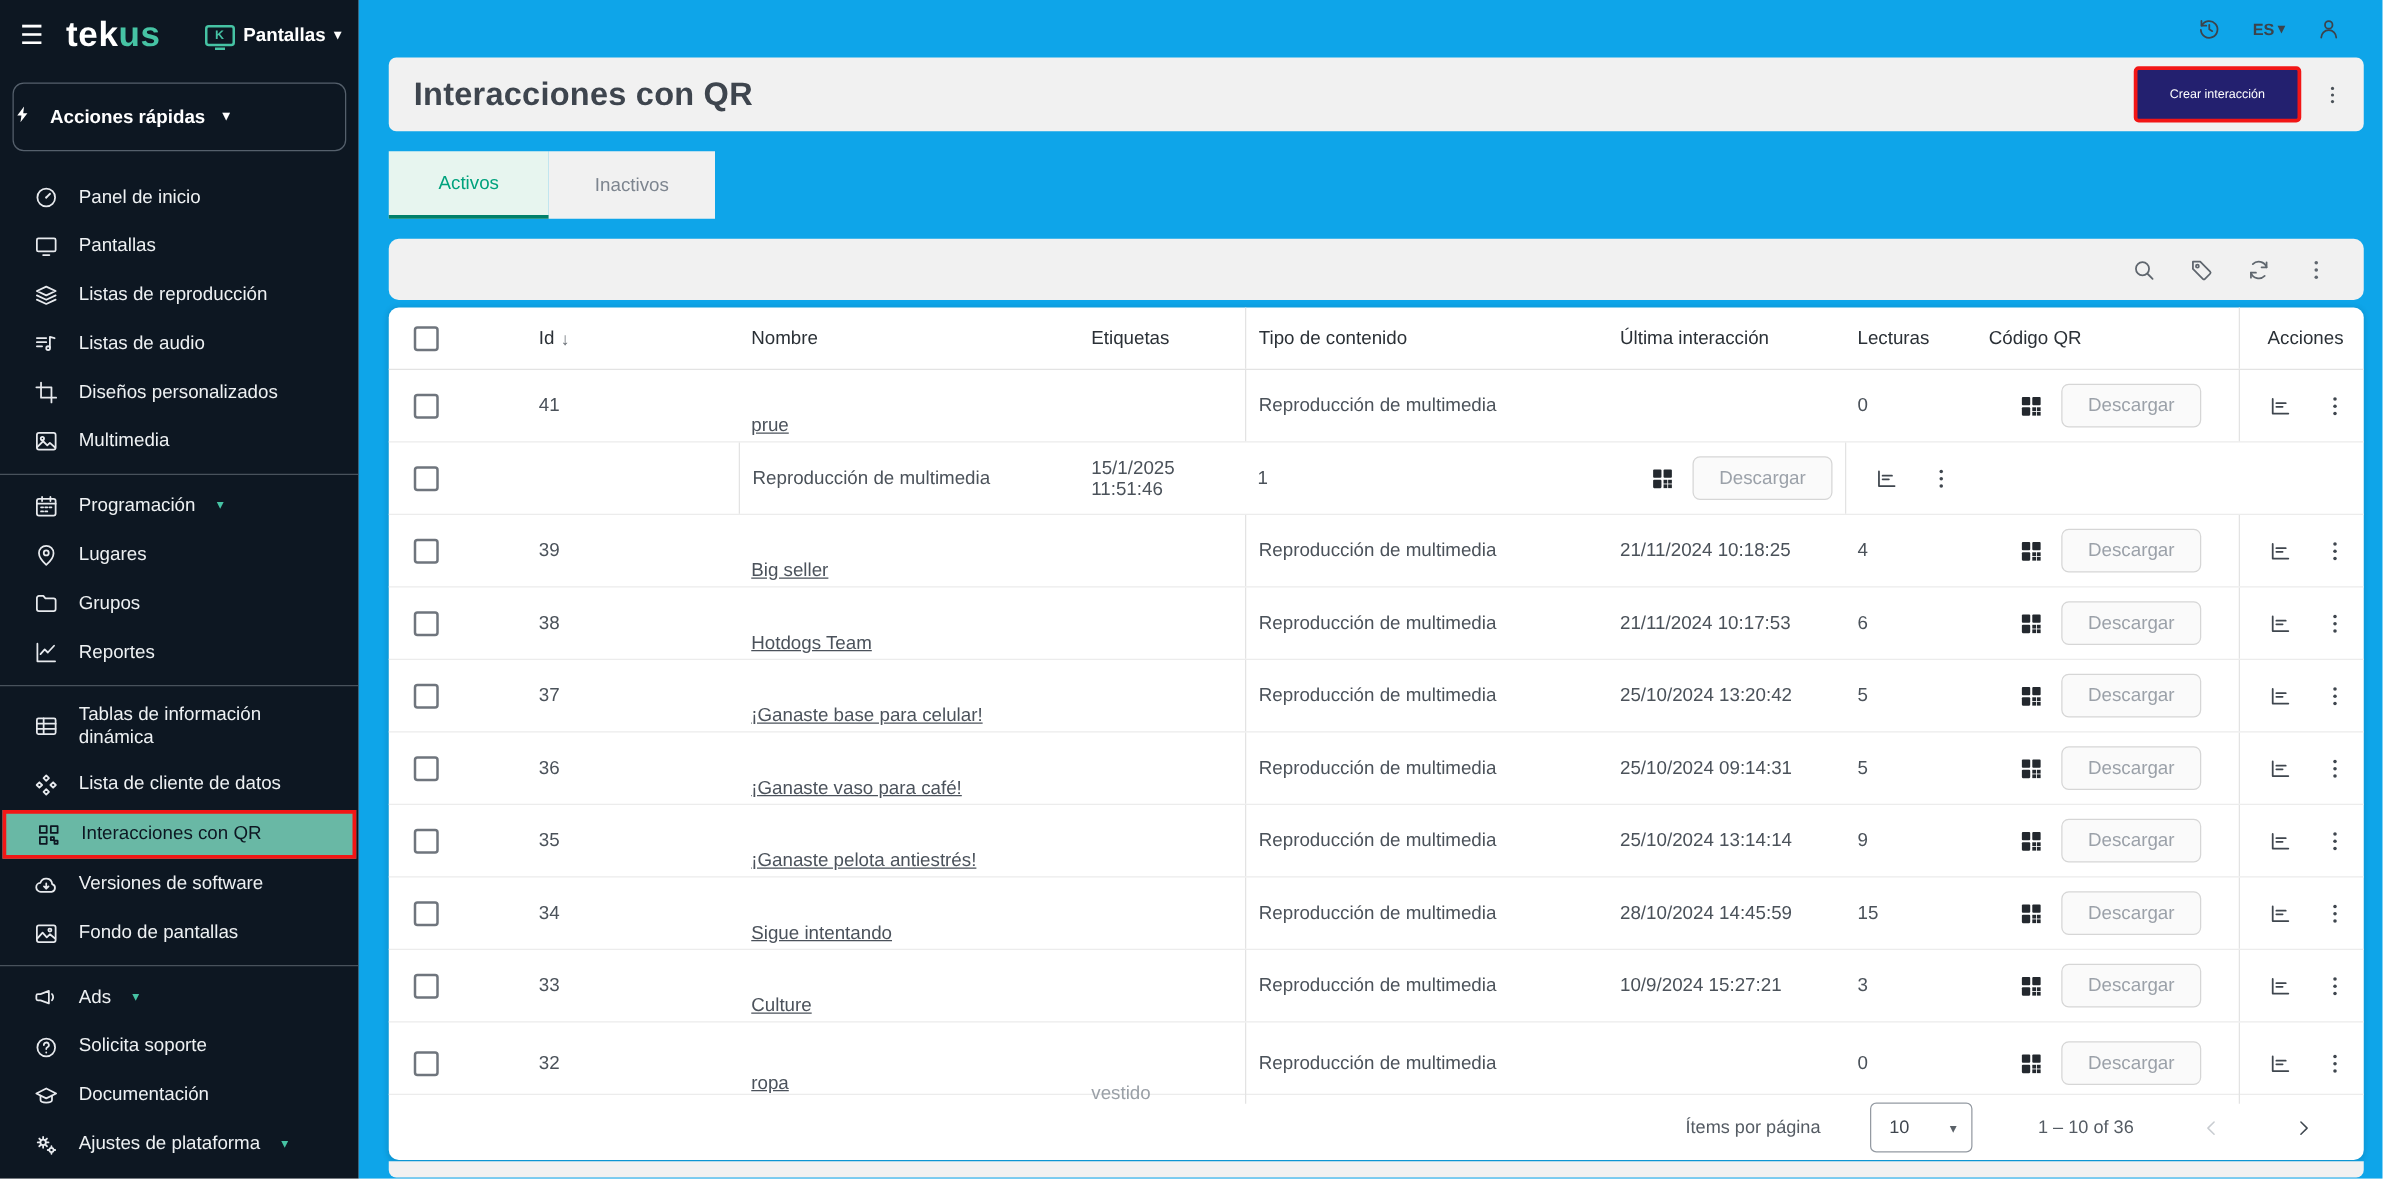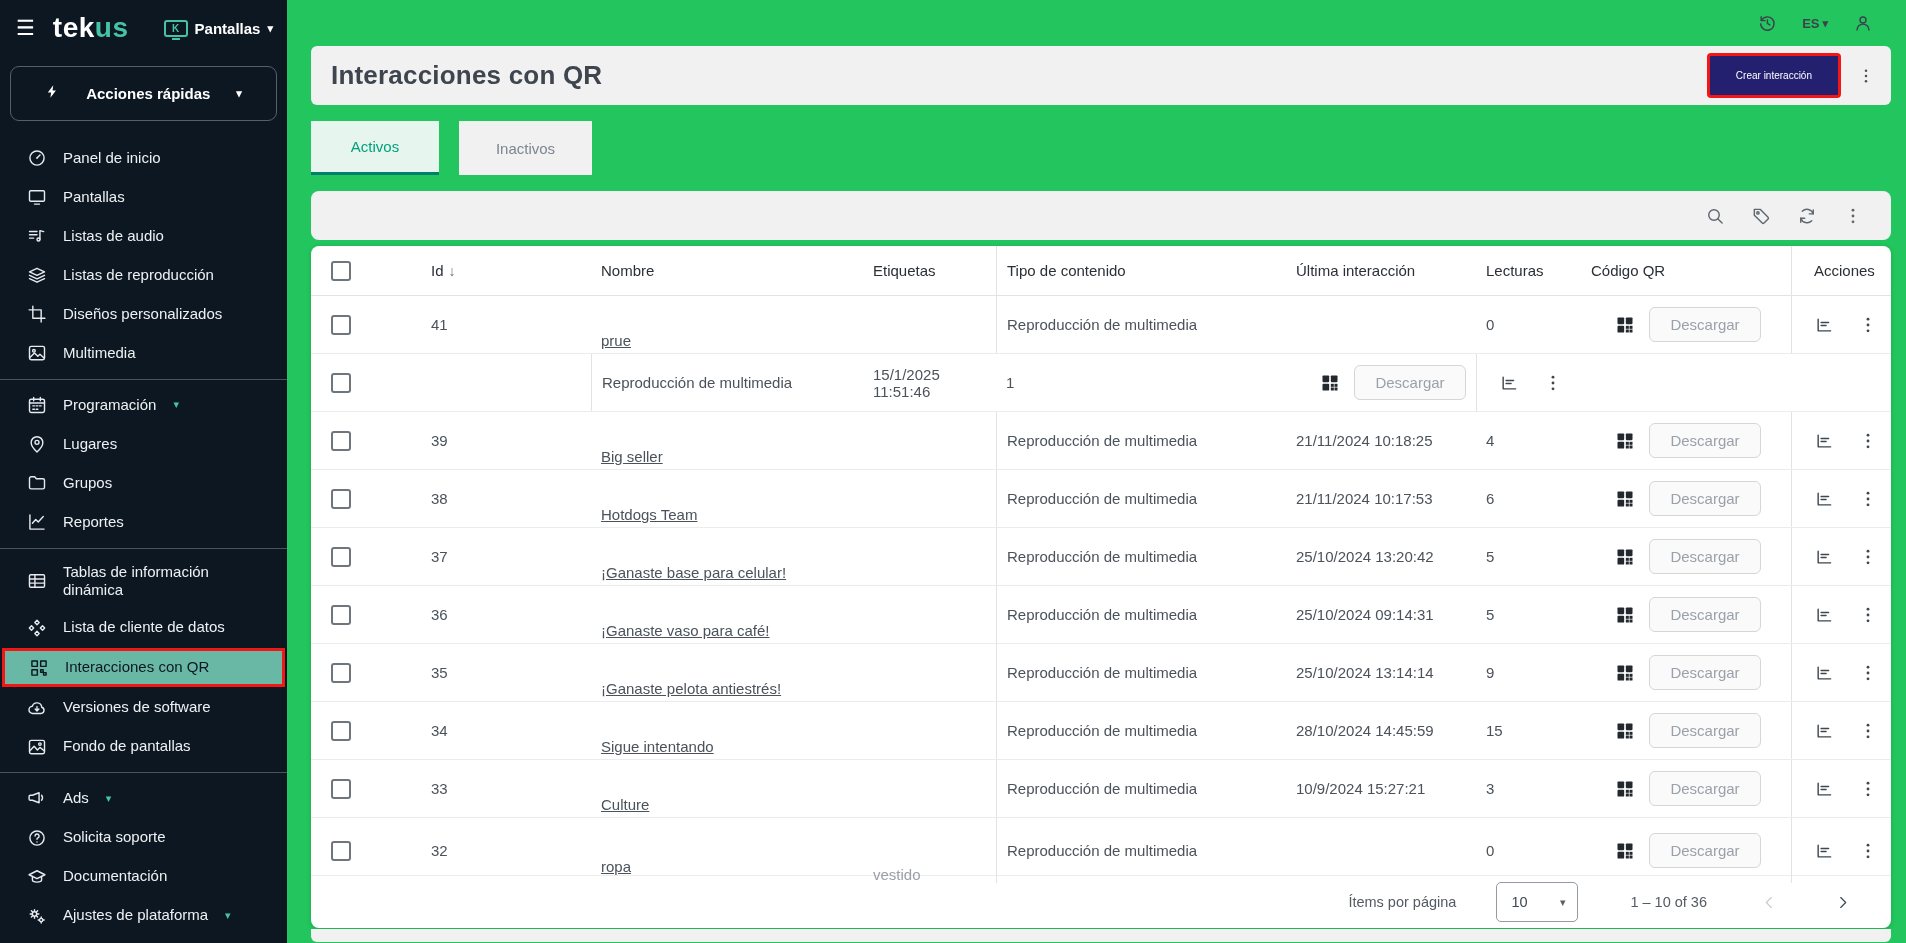--- a/index.html
+++ b/index.html
@@ -21,50 +21,50 @@
   .sidebar{width:287px;min-width:287px;height:943px;background:var(--sidebar-bg);color:#eef1f3;display:flex;flex-direction:column;}
   .sb-head{display:flex;align-items:center;padding:12px 10px 6px 12px;}
   .hamburger{font-size:21px;color:#fff;cursor:pointer;padding:0 4px;}
   .logo{margin-left:14px;font-size:28px;font-weight:700;letter-spacing:.5px;}
   .logo-tek{color:#ffffff;}
   .logo-us{color:var(--accent-teal);}
   .workspace{margin-left:auto;display:flex;align-items:center;gap:7px;font-weight:700;font-size:15px;color:#fff;cursor:pointer;padding-right:4px;}
   .ws-icon{display:inline-flex;align-items:center;justify-content:center;width:24px;height:17px;border:2px solid var(--accent-teal);border-radius:3px;color:var(--accent-teal);font-size:10px;font-weight:700;position:relative;}
   .ws-icon::after{content:"";position:absolute;bottom:-5px;left:6px;width:8px;height:2px;background:var(--accent-teal);}
   .caret{font-size:11px;line-height:1;}
-  .quick-actions{margin:16px 10px 18px 10px;height:63px;background:transparent;border:1px solid #55606c;border-radius:9px;color:#fff;font-family:inherit;font-size:15px;font-weight:700;display:flex;align-items:center;justify-content:center;gap:26px;cursor:pointer;}
+  .quick-actions{margin:16px 10px 18px 10px;height:63px;background:transparent;border:1px solid #55606c;border-radius:9px;color:#fff;font-family:inherit;font-size:15px;font-weight:700;display:flex;align-items:center;justify-content:flex-start;gap:14px;cursor:pointer;}
   .quick-actions .icon svg{width:15px;height:15px;}
   .sb-nav{display:flex;flex-direction:column;}
   .sb-item{display:flex;align-items:center;gap:15px;padding:8px 2px 8px 26px;min-height:39px;font-size:15px;font-weight:500;color:#eef1f3;cursor:pointer;line-height:1.25;}
   .sb-item .icon{width:22px;min-width:22px;display:inline-flex;justify-content:center;color:#e7eaee;}
   .sb-item .icon svg{width:20px;height:20px;}
   .sb-item .lbl{max-width:182px;}
   .sb-item .sb-caret{color:var(--accent-teal);font-size:11px;margin-left:2px;}
   .sb-item.active{background:var(--active-item-bg);color:#0d1722;border:3px solid var(--annotation-red);margin:1px 2px;padding:6px 8px 6px 23px;}
   .sb-item.active .icon{color:#0d1722;}
   .sb-divider{height:1px;background:#48525c;margin:6px 0;}
   .sb-footer{margin-top:auto;padding-bottom:8px;display:flex;flex-direction:column;}
 
   
-  .main{flex:1;display:flex;flex-direction:column;background:#22c55e;}
+  .main{flex:1;display:flex;flex-direction:column;background:#0ea5e9;}
   .topbar{height:46px;display:flex;align-items:center;justify-content:flex-end;gap:25px;padding-right:34px;}
   .topbar .icon{color:#3c434b;cursor:pointer;display:inline-flex;}
   .topbar .icon svg{width:20px;height:20px;}
   .lang{display:flex;align-items:center;gap:3px;font-size:13px;font-weight:700;color:#3c434b;cursor:pointer;}
   .person{color:#6a7077;}
   .content{padding:0 16px 0 24px;display:flex;flex-direction:column;}
 
   .title-strip{height:59px;background:var(--strip-gray);border-radius:6px;display:flex;align-items:center;padding:0 16px 0 20px;}
   .page-title{font-size:26px;font-weight:700;color:#3e454e;letter-spacing:.2px;}
   .title-actions{margin-left:auto;display:flex;align-items:center;gap:16px;}
   .create-btn{background:var(--create-btn-bg);color:#fff;border:3px solid var(--annotation-red);border-radius:4px;height:45px;padding:0 26px;font-family:inherit;font-size:10px;cursor:pointer;}
   .kebab{color:#4a5158;display:inline-flex;cursor:pointer;}
   .kebab svg{width:18px;height:18px;}
 
-  .tabs{display:flex;margin-top:16px;gap:20px;}
+  .tabs{display:flex;margin-top:16px;}
   .tab{height:54px;display:flex;align-items:center;justify-content:center;font-size:15px;cursor:pointer;}
   .tab.active{width:128px;background:#e7f5ef;color:var(--tab-active-text);border-bottom:3px solid var(--tab-active-underline);font-weight:500;}
   .tab.inactive{width:133px;background:var(--strip-gray);color:#7d858f;}
 
   .toolbar{margin-top:16px;height:49px;background:var(--strip-gray);border-radius:8px;display:flex;align-items:center;justify-content:flex-end;gap:26px;padding-right:28px;}
   .toolbar .icon{color:#5f666e;cursor:pointer;display:inline-flex;}
   .toolbar .icon svg{width:20px;height:20px;}
 
   .card{margin-top:6px;background:#fff;border-radius:8px;box-shadow:0 1px 5px rgba(0,0,0,.14);width:1580px;}
   .trow{display:grid;grid-template-columns:110px 170px 272px 133px 290px 190px 105px 210px 100px;align-items:stretch;}
@@ -134,36 +134,36 @@
             <svg viewBox="0 0 24 24" fill="none" stroke="currentColor" stroke-width="1.7" stroke-linecap="round" stroke-linejoin="round">
               <rect x="3" y="4.5" width="18" height="12.5" rx="1.5"></rect>
               <path d="M9 20.5h6"></path>
             </svg>
           </span>
           <span class="lbl">Pantallas</span>
         </div>
         <div class="sb-item">
           <span class="icon">
             <svg viewBox="0 0 24 24" fill="none" stroke="currentColor" stroke-width="1.7" stroke-linecap="round" stroke-linejoin="round">
+              <path d="M3 8.2 12 4l9 4.2-9 4.2Z"></path>
+              <path d="M21 12.4 12 16.6 3 12.4"></path>
+              <path d="M21 16.4 12 20.6 3 16.4"></path>
+            </svg>
+          </span>
+          <span class="lbl">Listas de reproducción</span>
+        </div>
+        <div class="sb-item">
+          <span class="icon">
+            <svg viewBox="0 0 24 24" fill="none" stroke="currentColor" stroke-width="1.7" stroke-linecap="round" stroke-linejoin="round">
               <path d="M3 6.5h9M3 10.5h9M3 14.5h5"></path>
               <path d="M15.5 15.5V5.5L20 6.7"></path>
               <circle cx="13.8" cy="16.2" r="1.8"></circle>
             </svg>
           </span>
           <span class="lbl">Listas de audio</span>
-        </div>
-        <div class="sb-item">
-          <span class="icon">
-            <svg viewBox="0 0 24 24" fill="none" stroke="currentColor" stroke-width="1.7" stroke-linecap="round" stroke-linejoin="round">
-              <path d="M3 8.2 12 4l9 4.2-9 4.2Z"></path>
-              <path d="M21 12.4 12 16.6 3 12.4"></path>
-              <path d="M21 16.4 12 20.6 3 16.4"></path>
-            </svg>
-          </span>
-          <span class="lbl">Listas de reproducción</span>
         </div>
         <div class="sb-item">
           <span class="icon">
             <svg viewBox="0 0 24 24" fill="none" stroke="currentColor" stroke-width="1.7" stroke-linecap="round" stroke-linejoin="round">
               <path d="M7 2.5V17h14.5"></path>
               <path d="M2.5 7H17v14.5"></path>
             </svg>
           </span>
           <span class="lbl">Diseños personalizados</span>
         </div>

